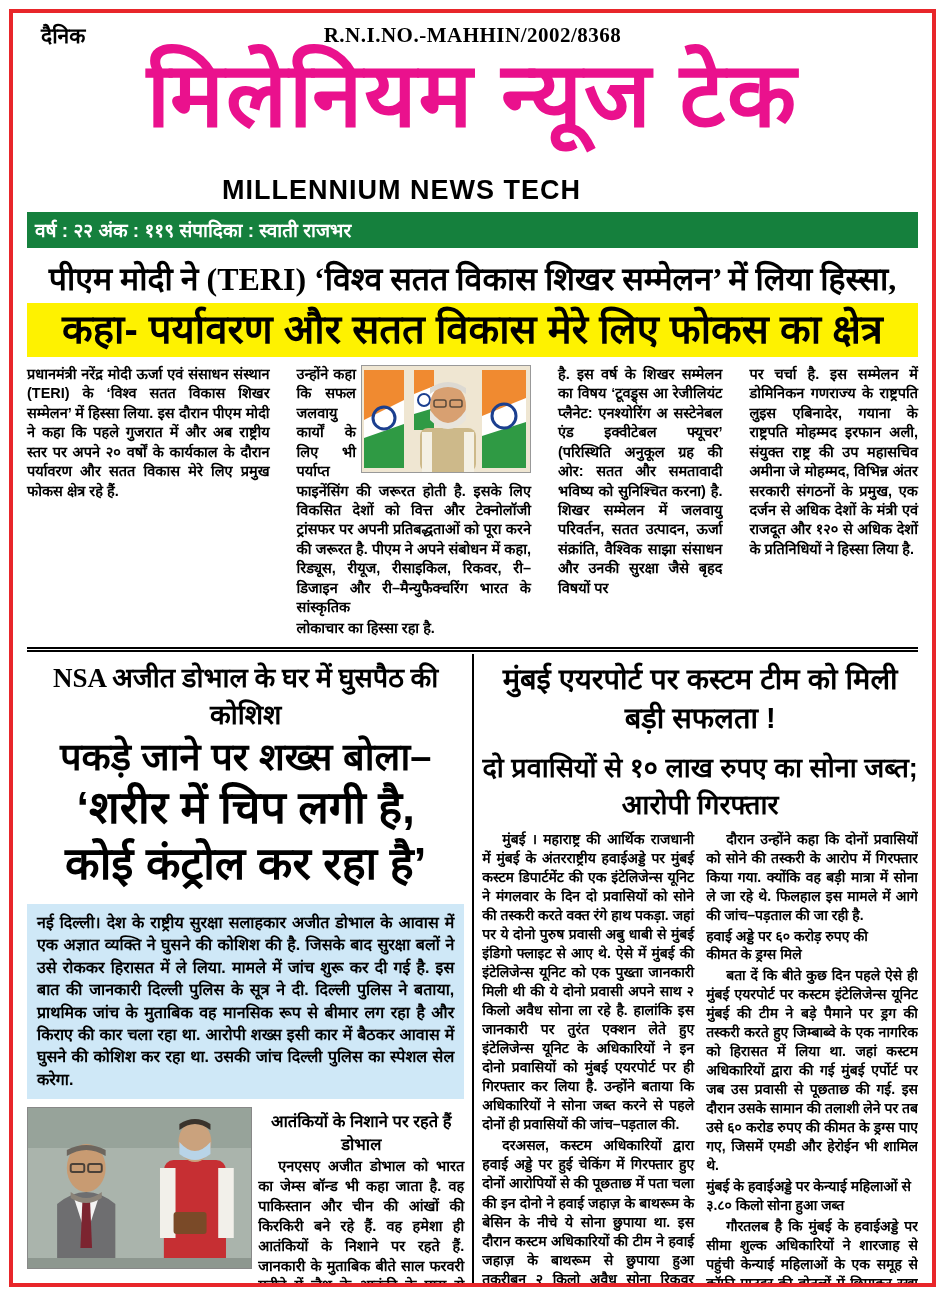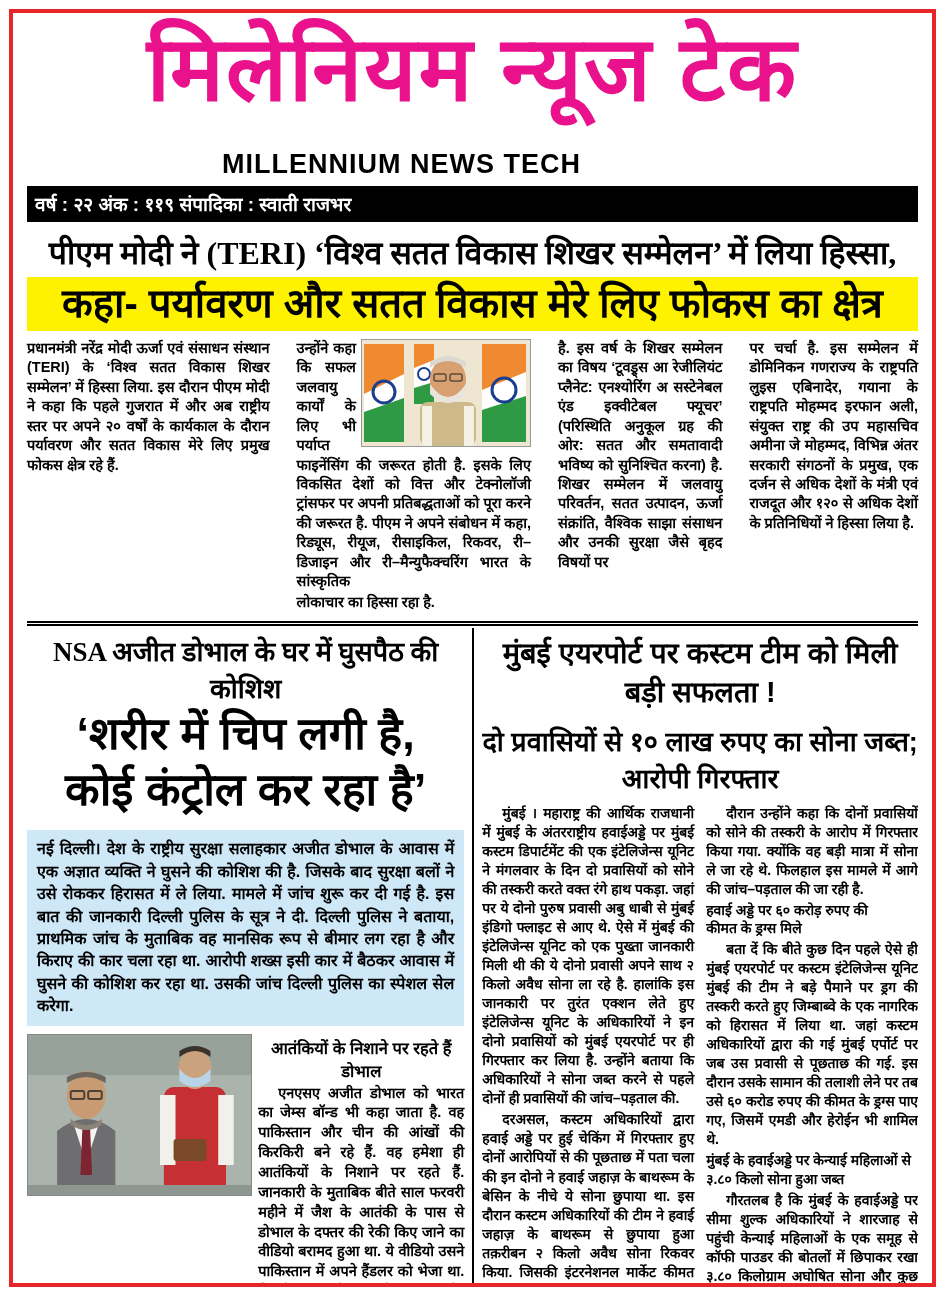--- a/index.html
+++ b/index.html
@@ -10,21 +10,21 @@
   }
   .red-frame{position:absolute;inset:9px;border:4px solid #e8262a;pointer-events:none;z-index:50;}
   .inner{position:absolute;inset:13px;padding:8px 14px;box-sizing:border-box;overflow:hidden;}
 
   
   .top-row{position:relative;height:26px;}
   .daily-tag{position:absolute;left:14px;top:0;font-size:21px;font-weight:bold;}
   .rni{position:absolute;left:0;right:0;top:2px;text-align:center;font-family:"Liberation Serif","DejaVu Serif",serif;font-weight:bold;font-size:21px;letter-spacing:.5px;}
   .masthead{font-size:90px;line-height:1.35;font-weight:bold;color:#ea118d;text-align:center;letter-spacing:2px;margin-top:-12px;height:142px;overflow:hidden;}
   .masthead-en{font-size:27px;font-weight:bold;letter-spacing:1px;padding-left:195px;margin-top:-2px;}
-  .info-bar{background:#000000;color:#fff;font-weight:bold;font-size:19px;display:flex;justify-content:space-between;align-items:center;padding:5px 8px;margin-top:6px;}
+  .info-bar{background:#15803d;color:#fff;font-weight:bold;font-size:19px;display:flex;justify-content:space-between;align-items:center;padding:5px 8px;margin-top:6px;}
 
   
   .lead-kicker{text-align:center;font-family:"Liberation Serif","DejaVu Serif",serif;font-weight:bold;font-size:32px;margin-top:8px;}
   .lead-headline{background:#fef200;text-align:center;font-weight:800;font-size:40px;line-height:1.15;margin-top:4px;padding:3px 0 5px;}
   .lead-cols{display:flex;gap:27px;margin-top:8px;padding-bottom:6px;border-bottom:5px double #000;}
   .lead-cols p{margin:0 0 2px;font-size:14.5px;line-height:1.34;font-weight:700;text-align:justify;}
   .lead-c1{width:29.5%;}
   .lead-c2{width:28.5%;}
   .lead-c3{width:20%;}
   .lead-c4{width:20.5%;}
@@ -58,20 +58,24 @@
   .cus-col p{margin:0 0 2px;font-size:14px;font-weight:700;line-height:1.36;text-align:justify;text-indent:20px;}
   .cus-sub{font-size:15.5px;font-weight:800;text-align:center;margin:3px 0;text-indent:0 !important;}
 </style>
 </head>
 <body>
 
 <div class="page">
   <div class="red-frame"></div>
   <div class="inner">
 
+    <div class="top-row">
+      <div class="daily-tag">दैनिक</div>
+      <div class="rni">R.N.I.NO.-MAHHIN/2002/8368</div>
+    </div>
     <div class="masthead">मिलेनियम न्यूज टेक</div>
     <div class="masthead-en">MILLENNIUM NEWS TECH</div>
     <div class="info-bar">
       <span>वर्ष : २२   अंक : ११९ संपादिका : स्वाती राजभर</span>
     </div>
 
     <div class="lead-kicker">पीएम मोदी ने (TERI) ‘विश्व सतत विकास शिखर सम्मेलन’ में लिया हिस्सा,</div>
     <div class="lead-headline">कहा- पर्यावरण और सतत विकास मेरे लिए फोकस का क्षेत्र</div>
     <div class="lead-cols">
       <div class="lead-c1">
@@ -115,20 +119,21 @@
       </div>
       <div class="lead-c4">
         <p>पर चर्चा है. इस सम्मेलन में डोमिनिकन गणराज्य के राष्ट्रपति लुइस एबिनादेर, गयाना के राष्ट्रपति मोहम्मद इरफान अली, संयुक्त राष्ट्र की उप महासचिव अमीना जे मोहम्मद, विभिन्न अंतर सरकारी संगठनों के प्रमुख, एक दर्जन से अधिक देशों के मंत्री एवं राजदूत और १२० से अधिक देशों के प्रतिनिधियों ने हिस्सा लिया है.</p>
       </div>
     </div>
 
     <div class="middle">
 
       <div class="mid-left">
         <div class="nsa-kicker">NSA अजीत डोभाल के घर में घुसपैठ की कोशिश</div>
+        <div class="nsa-h1">पकड़े जाने पर शख्स बोला–</div>
         <div class="nsa-h2">‘शरीर में चिप लगी है,</div>
         <div class="nsa-h2">कोई कंट्रोल कर रहा है’</div>
         <div class="nsa-hbox">नई दिल्ली। देश के राष्ट्रीय सुरक्षा सलाहकार अजीत डोभाल के आवास में एक अज्ञात व्यक्ति ने घुसने की कोशिश की है. जिसके बाद सुरक्षा बलों ने उसे रोककर हिरासत में ले लिया. मामले में जांच शुरू कर दी गई है. इस बात की जानकारी दिल्ली पुलिस के सूत्र ने दी. दिल्ली पुलिस ने बताया, प्राथमिक जांच के मुताबिक वह मानसिक रूप से बीमार लग रहा है और किराए की कार चला रहा था. आरोपी शख्स इसी कार में बैठकर आवास में घुसने की कोशिश कर रहा था. उसकी जांच दिल्ली पुलिस का स्पेशल सेल करेगा.</div>
         <div class="nsa-body">
           <div class="nsa-left">
             <div class="doval-photo">
               <svg viewBox="0 0 230 160" preserveAspectRatio="none">
                 <rect width="230" height="160" fill="#aab4ac"></rect>
                 <rect y="0" width="230" height="40" fill="#97a39a"></rect>
                 <g>

